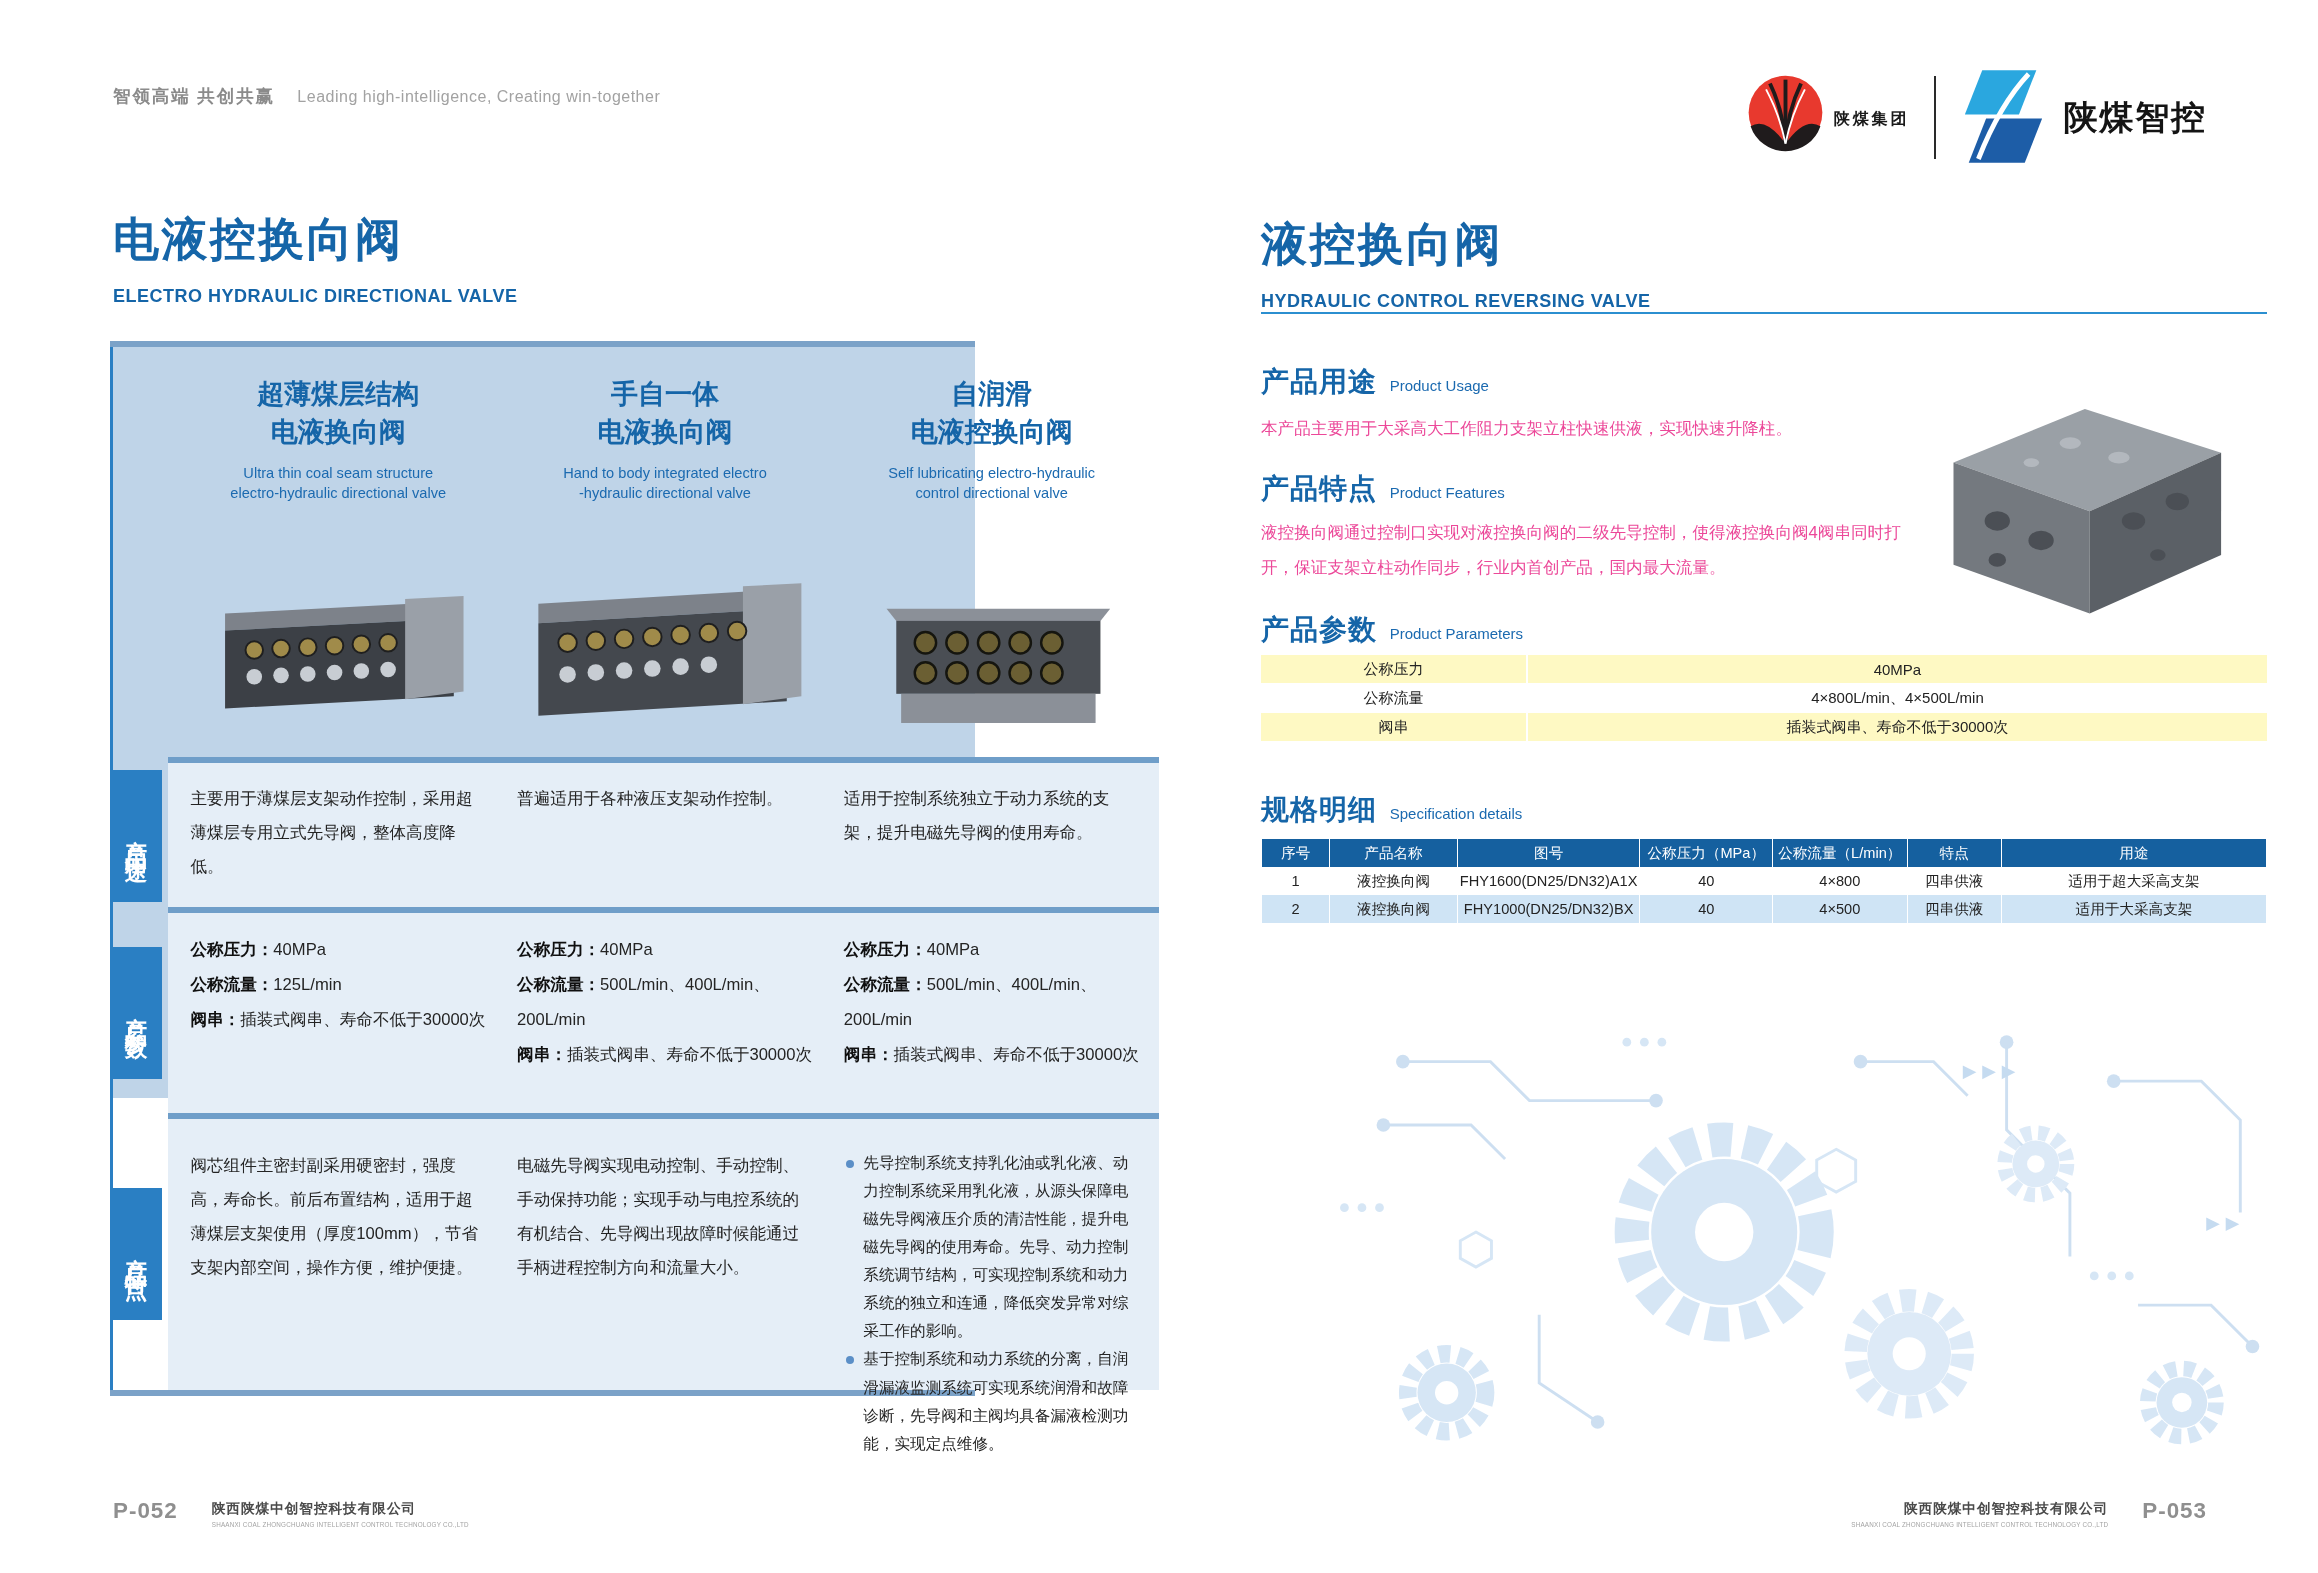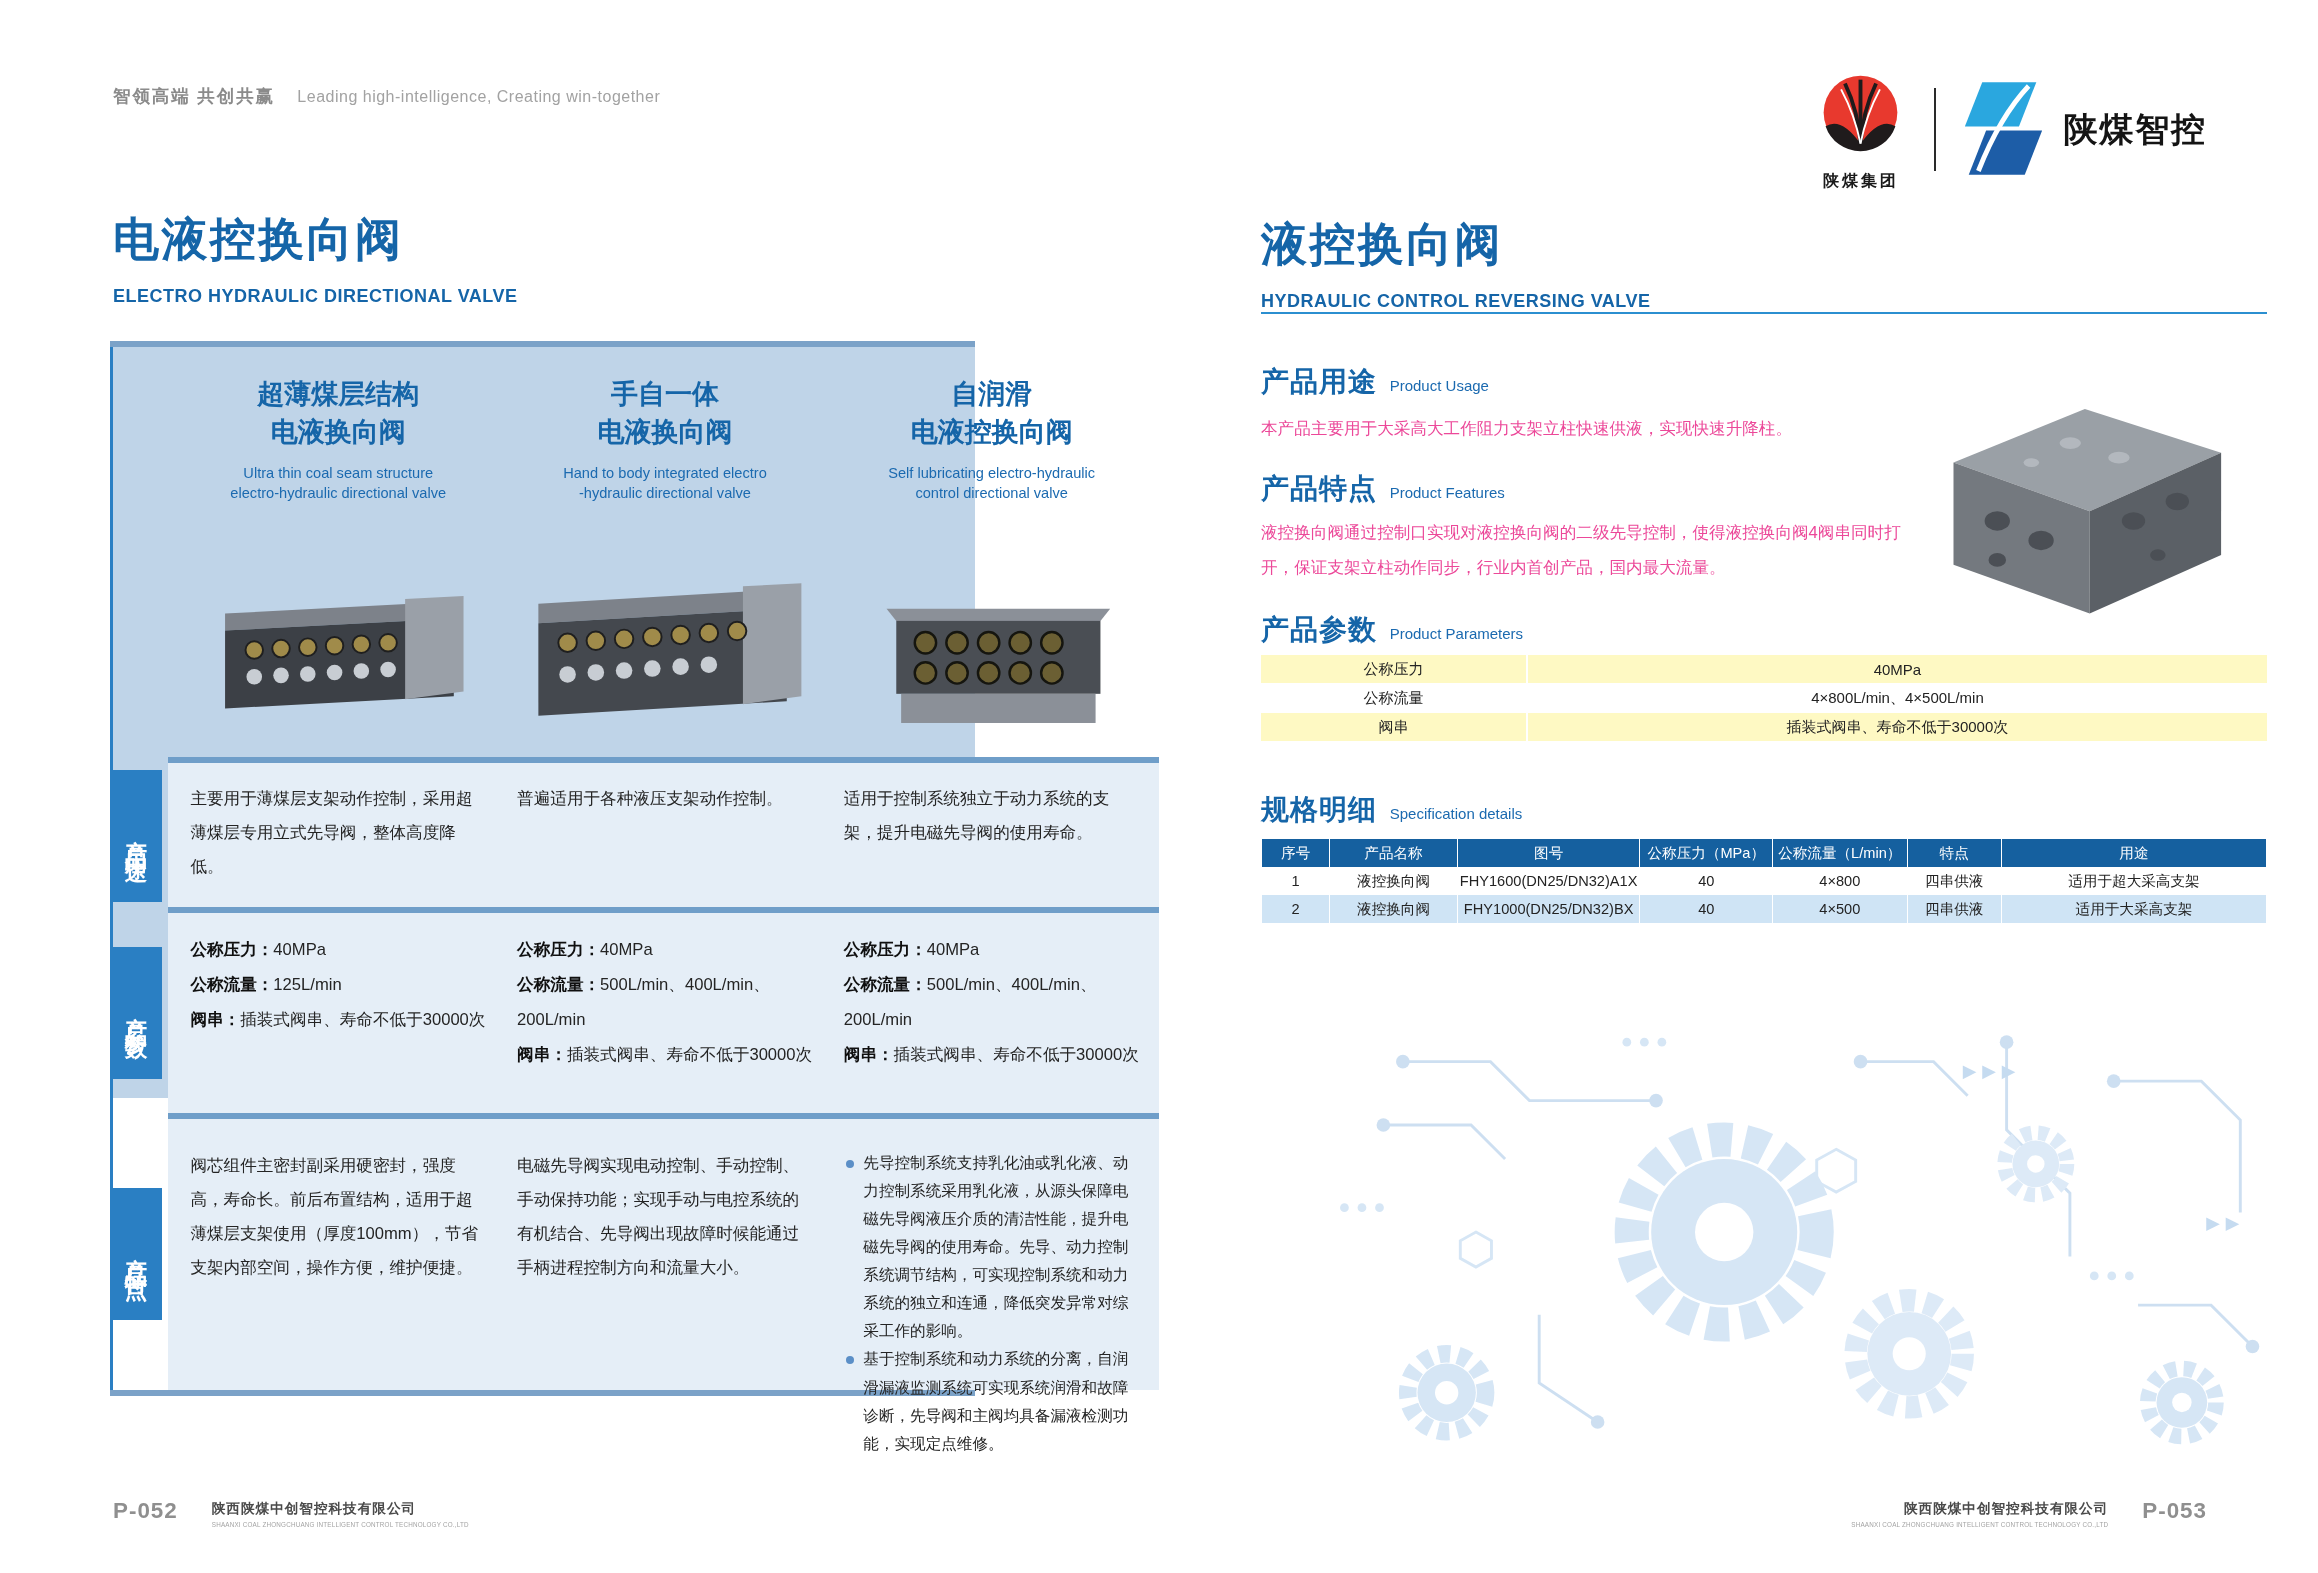--- a/index.html
+++ b/index.html
@@ -5,21 +5,21 @@
   * { margin:0; padding:0; box-sizing:border-box; }
   html,body { background:#ffffff; }
   body { font-family:"Liberation Sans","DejaVu Sans",sans-serif; }
   #page { position:relative; width:2319px; height:1574px; background:#fff; overflow:hidden; }
 
   
   .hdr-slogan { position:absolute; left:113px; top:84px; display:flex; align-items:baseline; }
   .hdr-slogan .cn { font-size:17.5px; font-weight:bold; color:#8b8b8b; letter-spacing:1.9px; }
   .hdr-slogan .en { font-size:16px; color:#a2a2a2; margin-left:22.4px; letter-spacing:0.5px; }
   .hdr-logos { position:absolute; right:112px; top:68px; display:flex; align-items:center; }
-  .logo-group { display:flex; flex-direction:column; align-items:center; }
+  .logo-group { display:flex; flex-direction:row; align-items:center; }
   .logo-group .grp-name { font-size:16px; font-weight:bold; color:#1a1a1a; letter-spacing:2.9px; margin-top:3.9px; }
   .logo-divider { width:1.5px; height:83px; background:#2a2a2a; margin:0 25px; }
   .logo-brand { display:flex; align-items:center; }
   .logo-brand .brand-name { font-size:34px; font-weight:900; color:#141414; letter-spacing:1.9px; margin-left:17.5px; }
 
   
   .page-title { position:absolute; }
   .page-title .t-cn { font-size:46px; font-weight:900; color:#1565a8; letter-spacing:2.4px; }
   .page-title .t-en { font-size:18px; color:#1565a8; margin-top:14.6px; letter-spacing:0.5px;font-weight:bold; }
 

